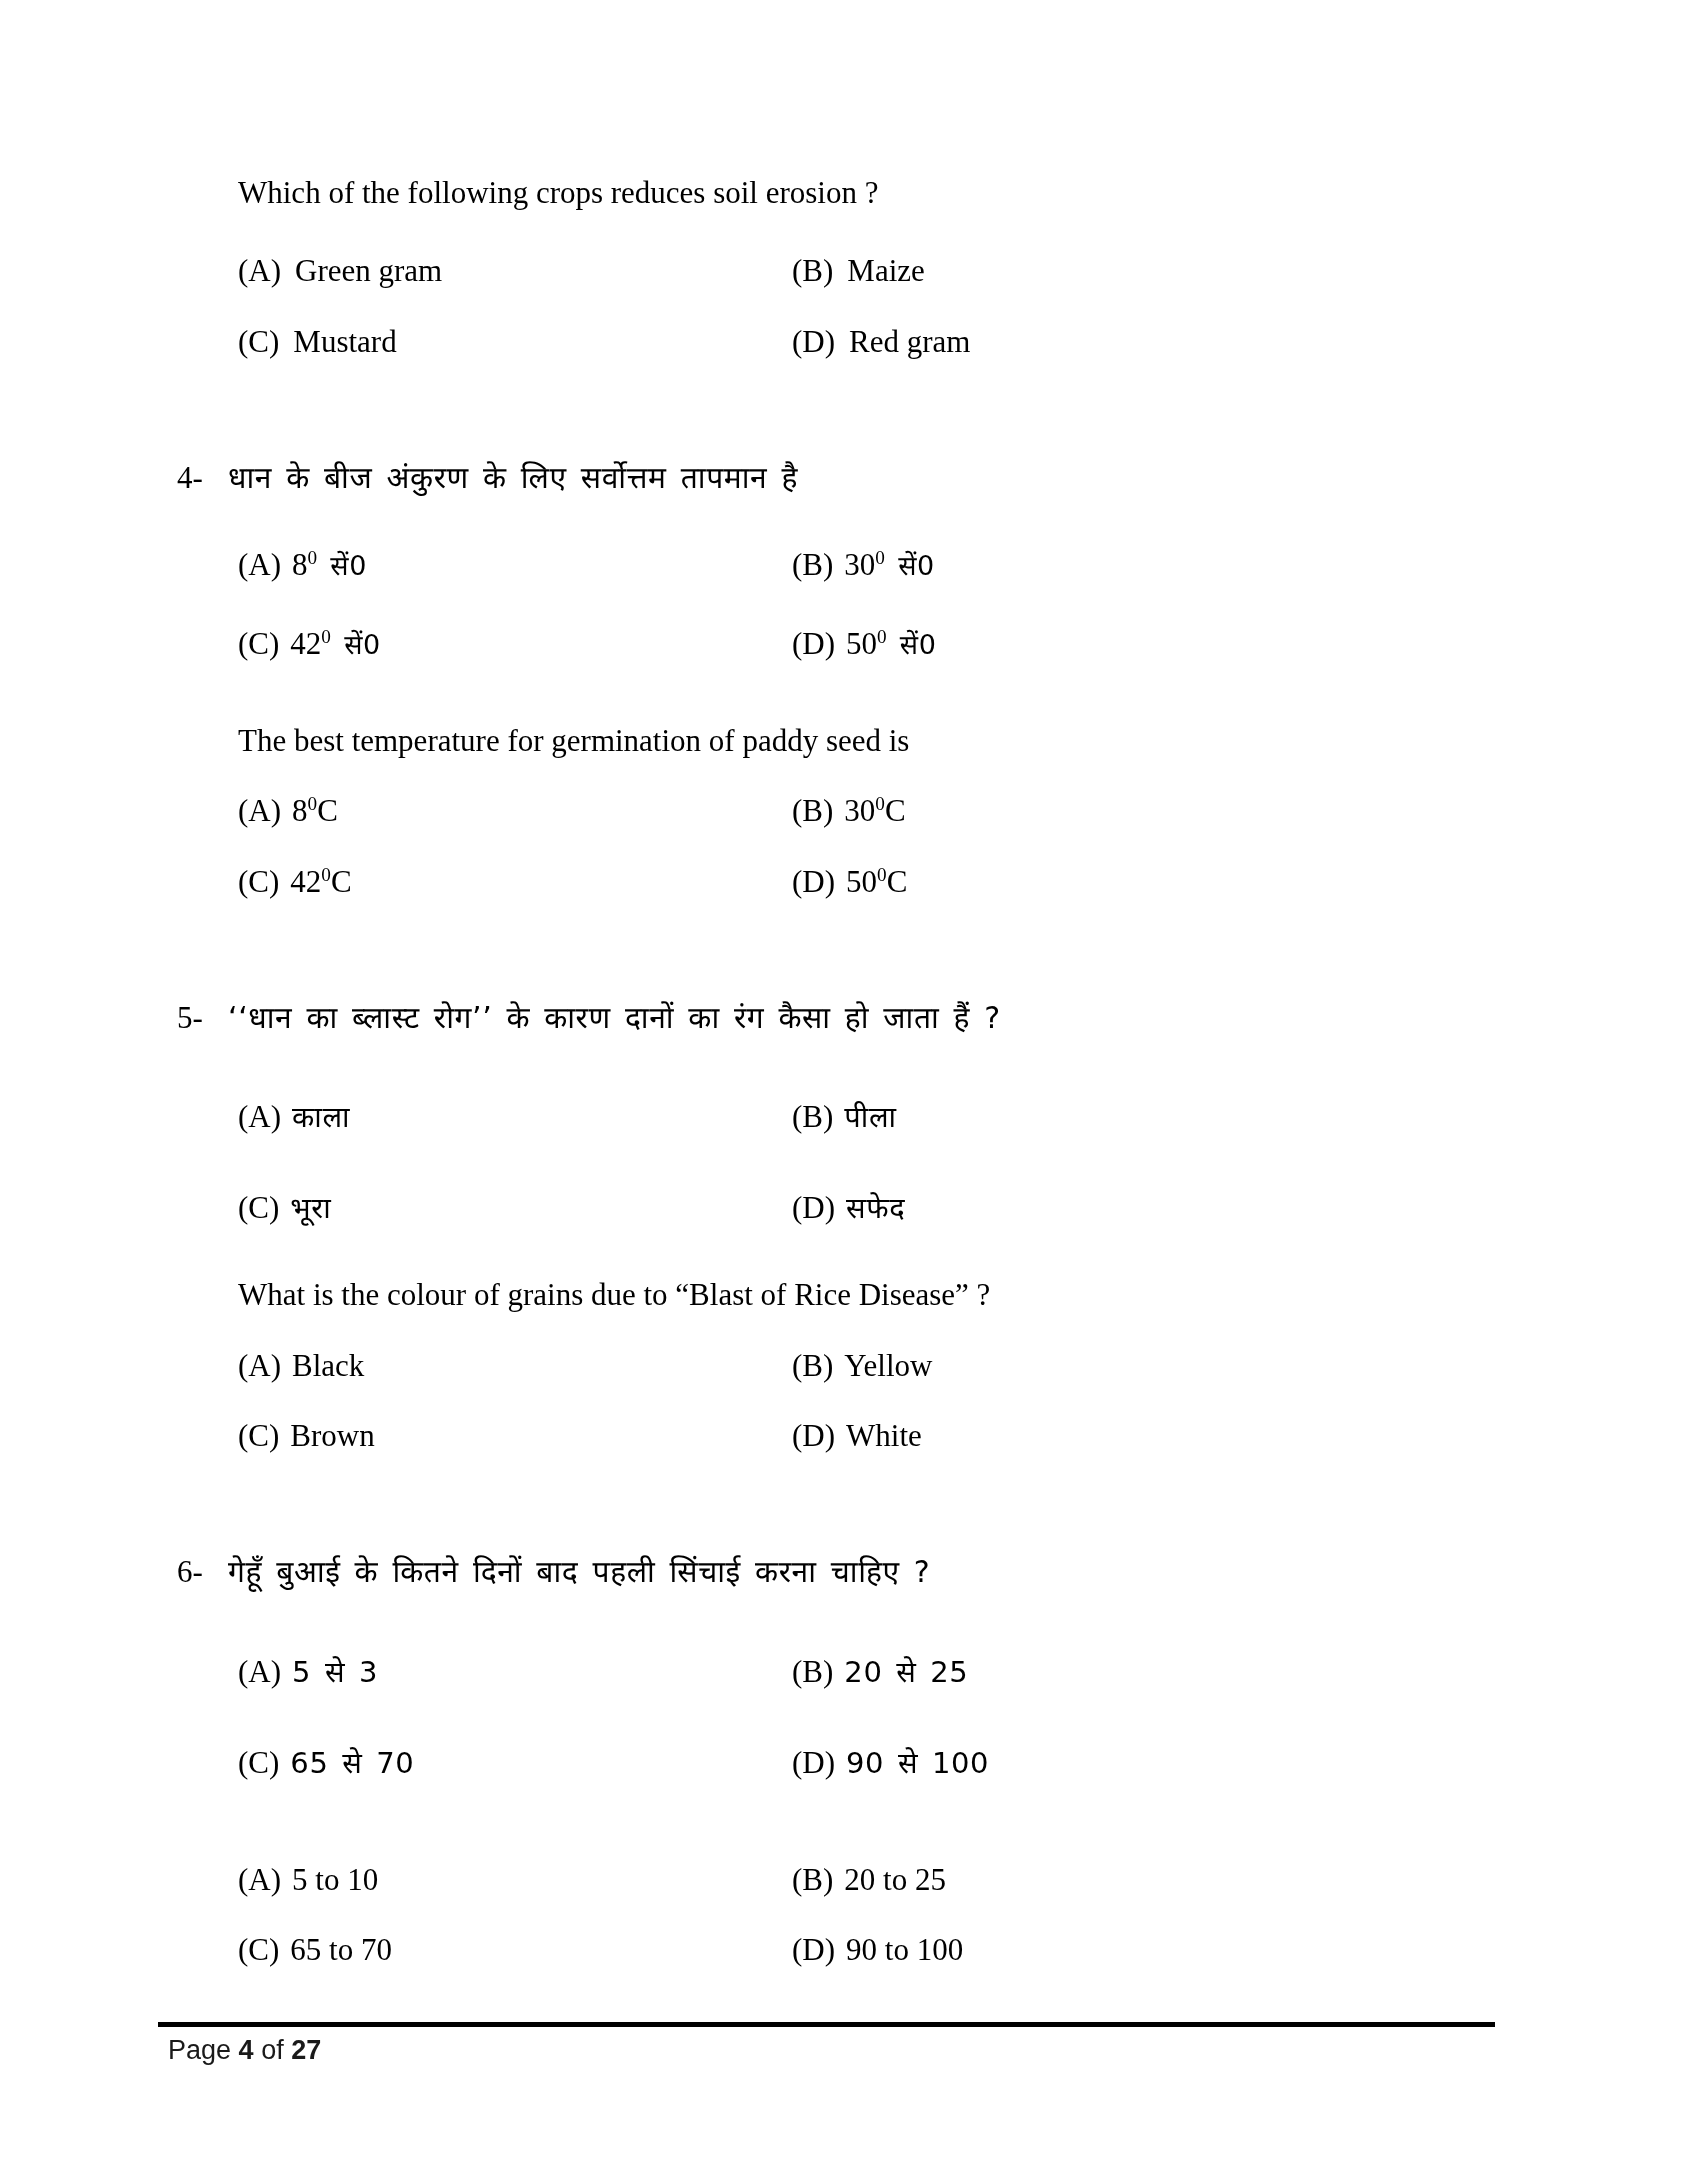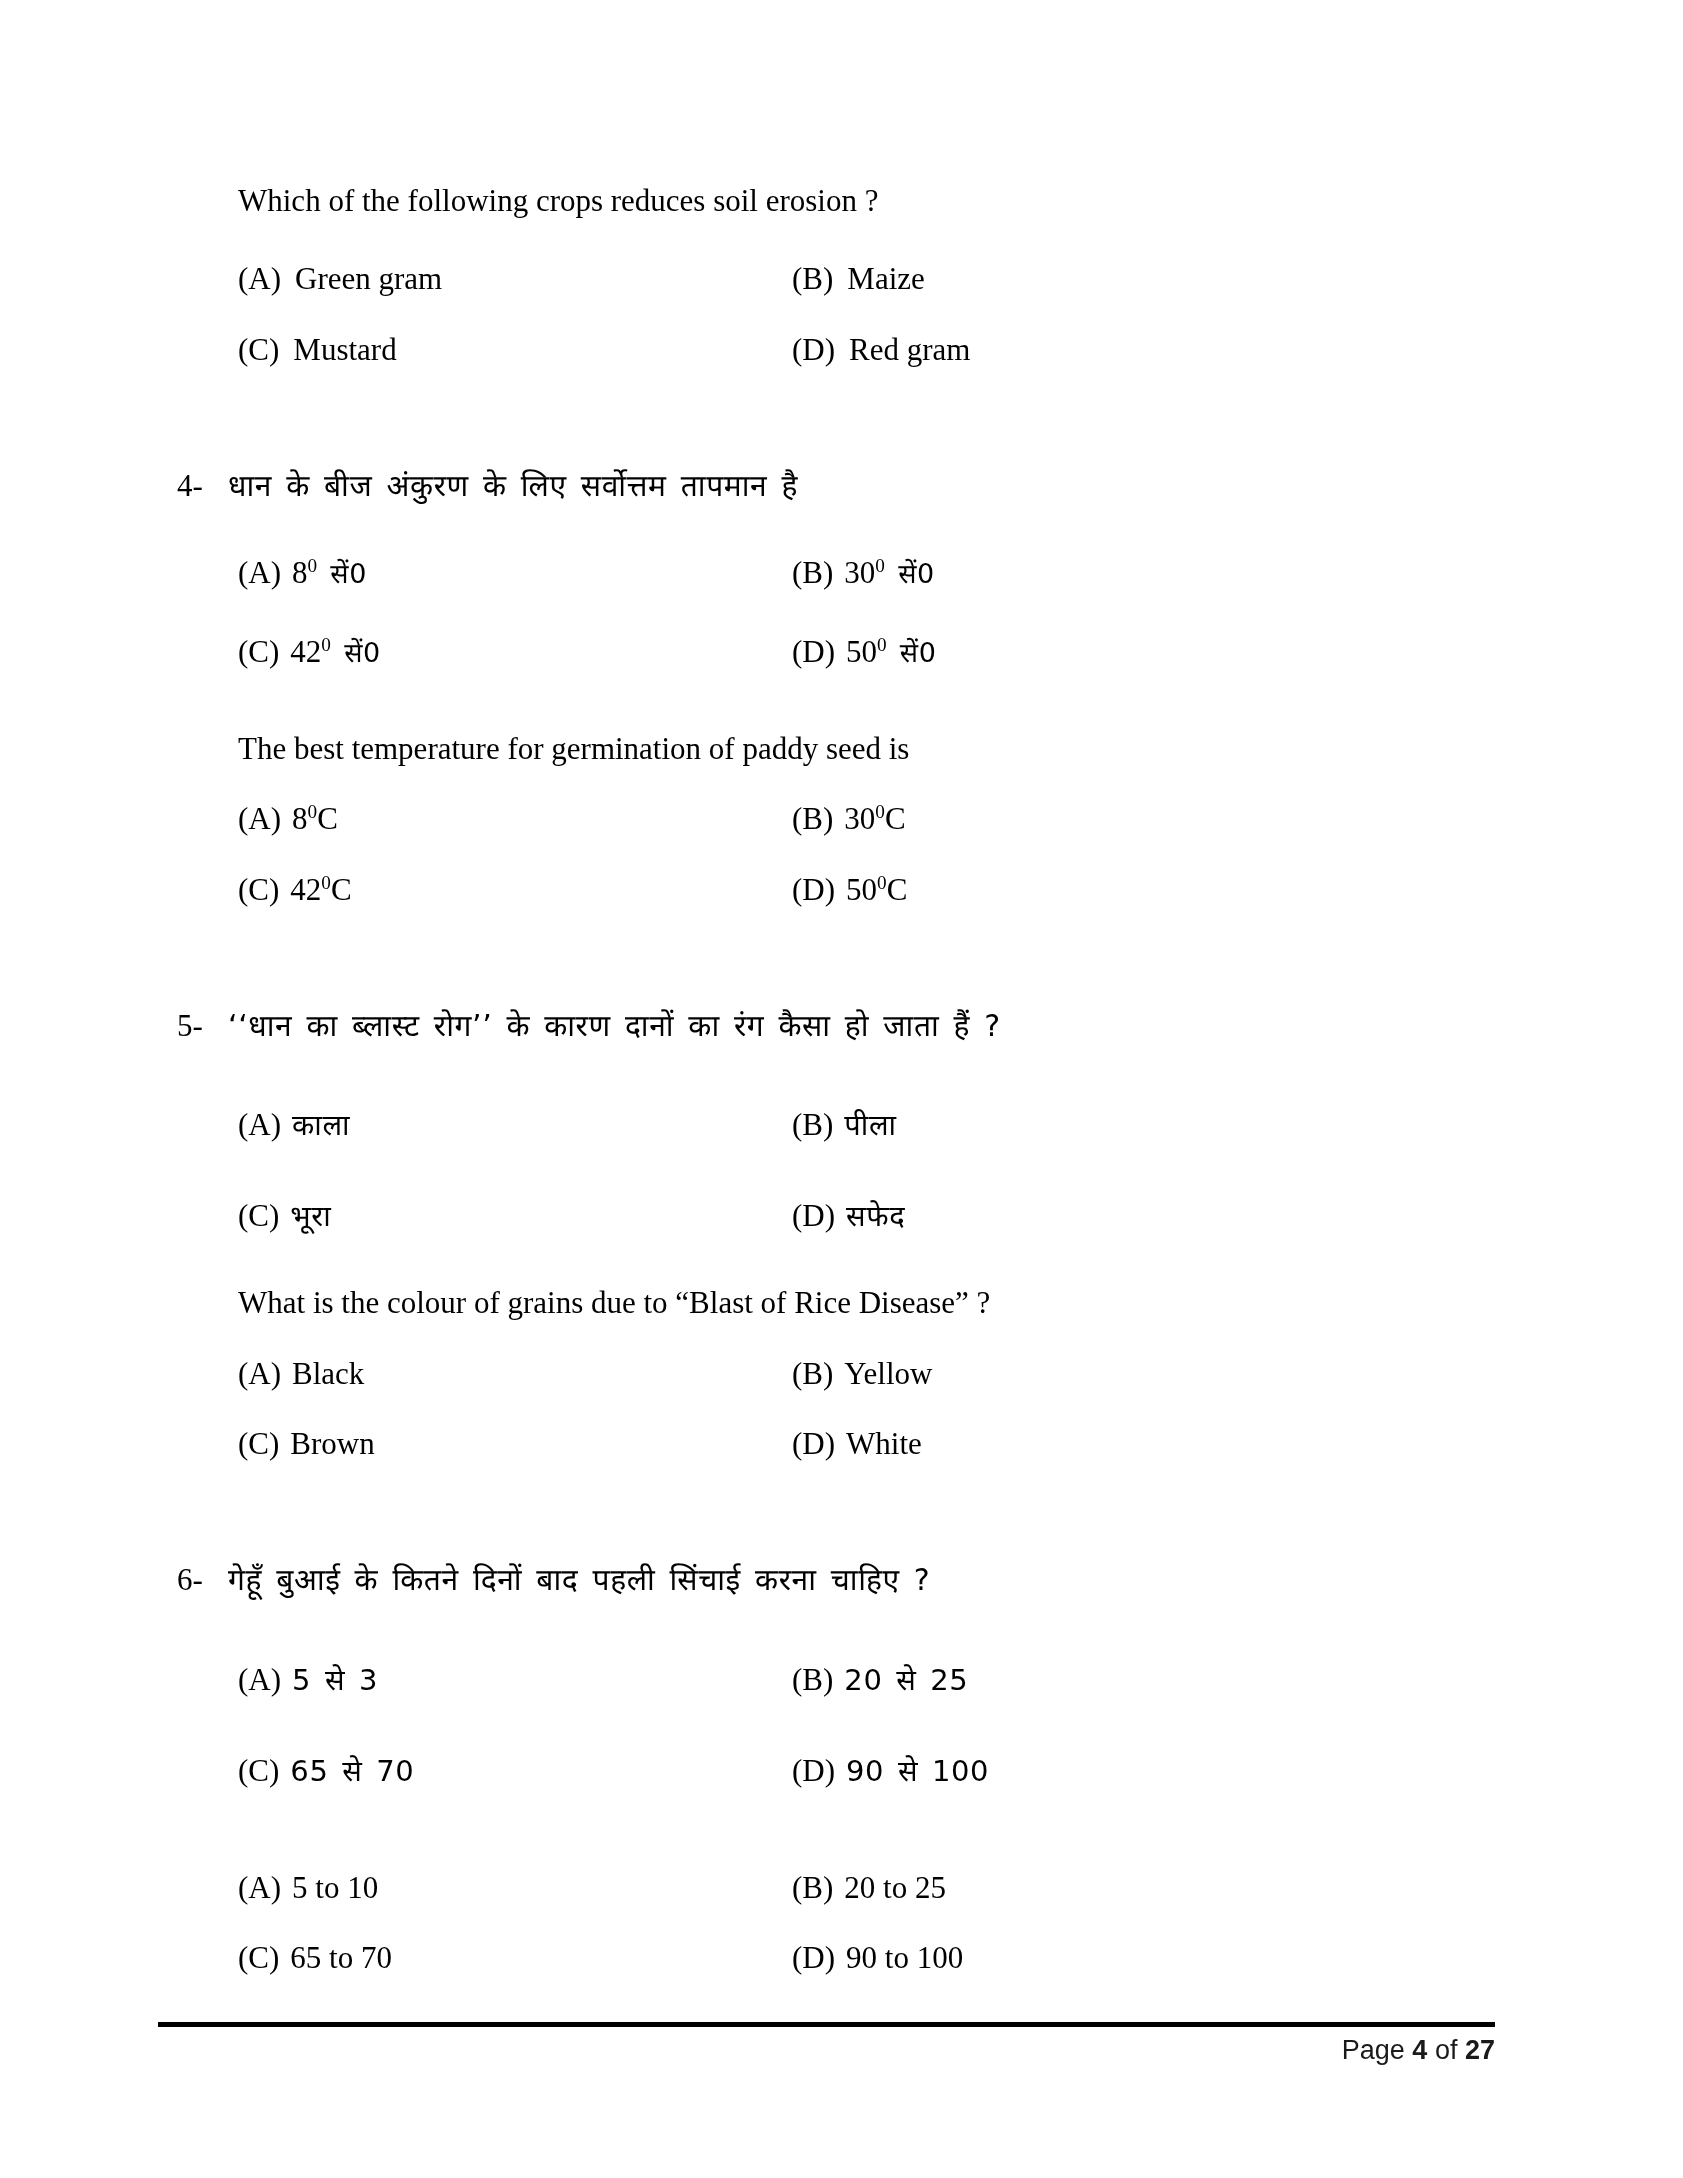--- a/index.html
+++ b/index.html
@@ -21,21 +21,21 @@
     left: 0; top: 0;
     width: 1683px;
     height: 2178px;
     box-sizing: border-box;
   }
 
   
   .content {
     position: absolute;
     left: 238px;
-    top: 181px;
+    top: 173px;
     width: 1247px;
   }
 
   
   .qblock { margin-bottom: 0; }
 
   
   .stem-num {
     display: flex;
     align-items: baseline;
@@ -116,24 +116,24 @@
   .footer-rule {
     position: absolute;
     left: 158px;
     top: 2022px;
     width: 1337px;
     height: 5px;
     background: #000000;
   }
   .footer-text {
     position: absolute;
-    left: 158px;
+    left: 168px;
     top: 2035px;
     width: 1337px;
-    text-align: right;
+    text-align: left;
     font-family: "Liberation Sans", "DejaVu Sans", sans-serif;
     font-size: 27px;
     color: #1a1a1a;
   }
   .footer-text b { font-weight: bold; }
 </style>
 </head>
 <body>
 
 <div class="page">

